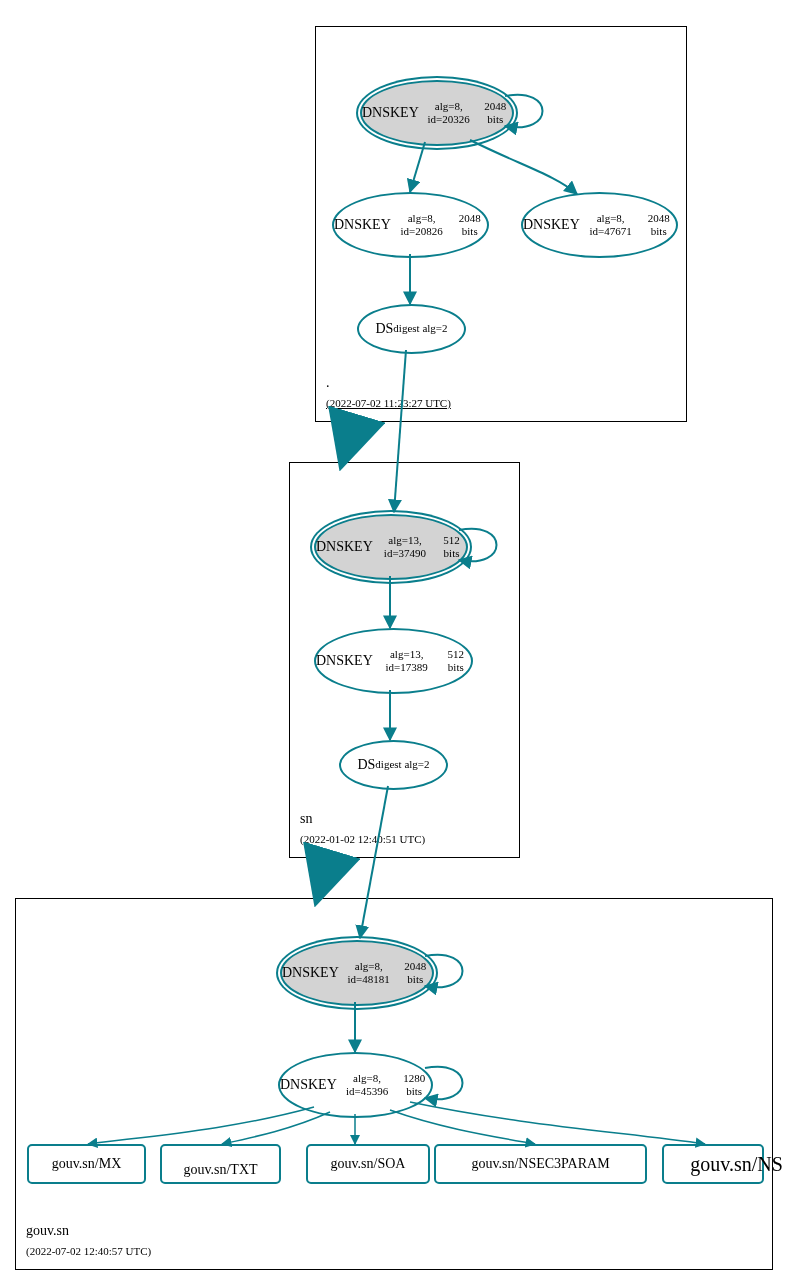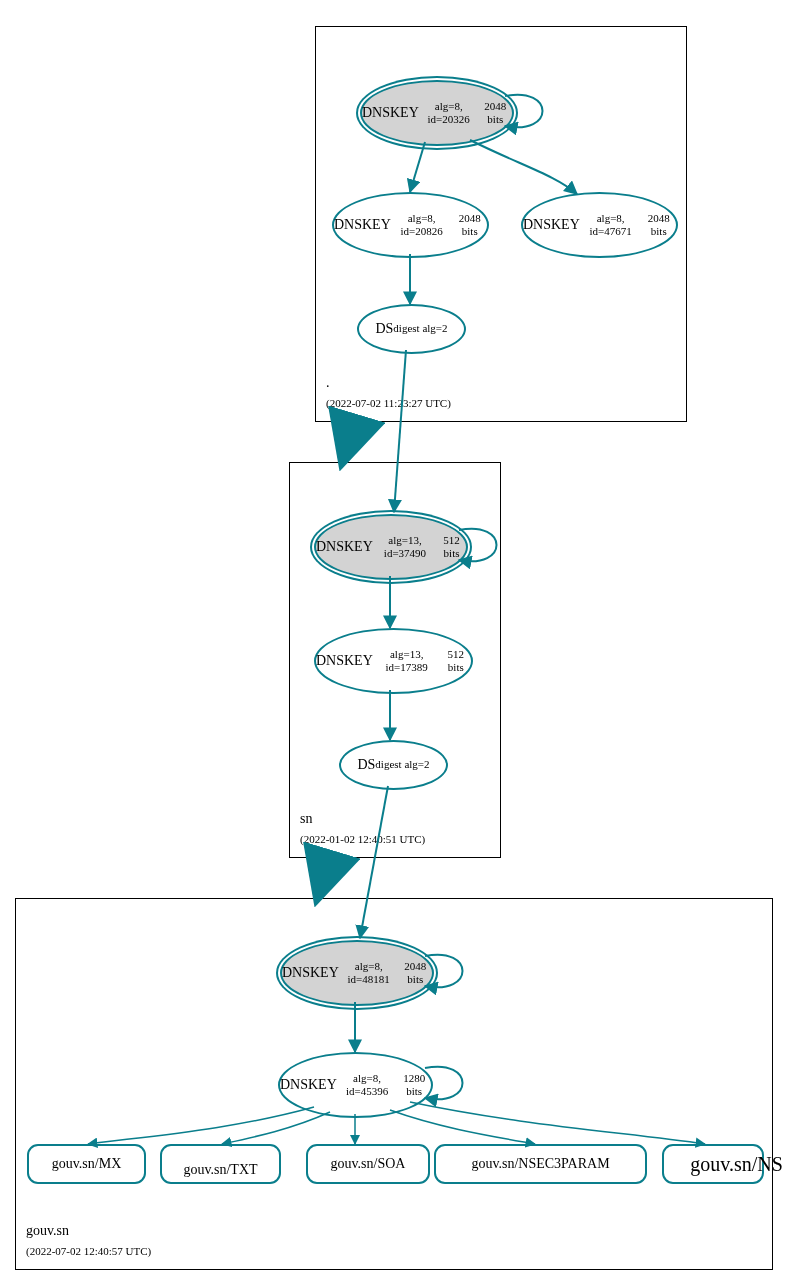--- a/index.html
+++ b/index.html
@@ -41,21 +41,21 @@
   .node.ellipse {
     border-radius: 50%;
   }
   .node.double {
     box-shadow: 0 0 0 2px #fff, 0 0 0 4px #0a7e8c;
   }
   .node.shaded {
     background: #d3d3d3;
   }
   .node.rrset {
-    border-radius: 11px;
+    border-radius: 5px;
     height: 36px;
   }
   .node-title {
     font-size: 14px;
     line-height: 1.1;
   }
   .node-sub {
     font-size: 11px;
     line-height: 1.2;
   }
@@ -65,24 +65,24 @@
     width: 787px;
     height: 1278px;
     pointer-events: none;
   }
 </style>
 </head>
 <body>
 
 <div class="zone-box" style="left:315px; top:26px; width:370px; height:394px;">
   <span class="zone-label" style="bottom:30px;">.</span>
-  <span class="zone-sublabel" style="bottom:12px;">(2022-07-02 11:23:27 UTC)</span>
-</div>
-
-<div class="zone-box" style="left:289px; top:462px; width:210px; height:394px;">
+  <span class="zone-sublabel" style="bottom:12px;text-decoration:underline;">(2022-07-02 11:23:27 UTC)</span>
+</div>
+
+<div class="zone-box" style="left:289px; top:462px; width:210px; height:394px;padding-left:19px;">
   <span class="zone-label" style="bottom:30px;">sn</span>
   <span class="zone-sublabel" style="bottom:12px;">(2022-01-02 12:40:51 UTC)</span>
 </div>
 
 <div class="zone-box" style="left:15px; top:898px; width:756px; height:370px;">
   <span class="zone-label" style="bottom:30px;">gouv.sn</span>
   <span class="zone-sublabel" style="bottom:12px;">(2022-07-02 12:40:57 UTC)</span>
 </div>
 
 <div class="node ellipse double shaded" style="left:360px; top:80px; width:150px; height:62px;">

